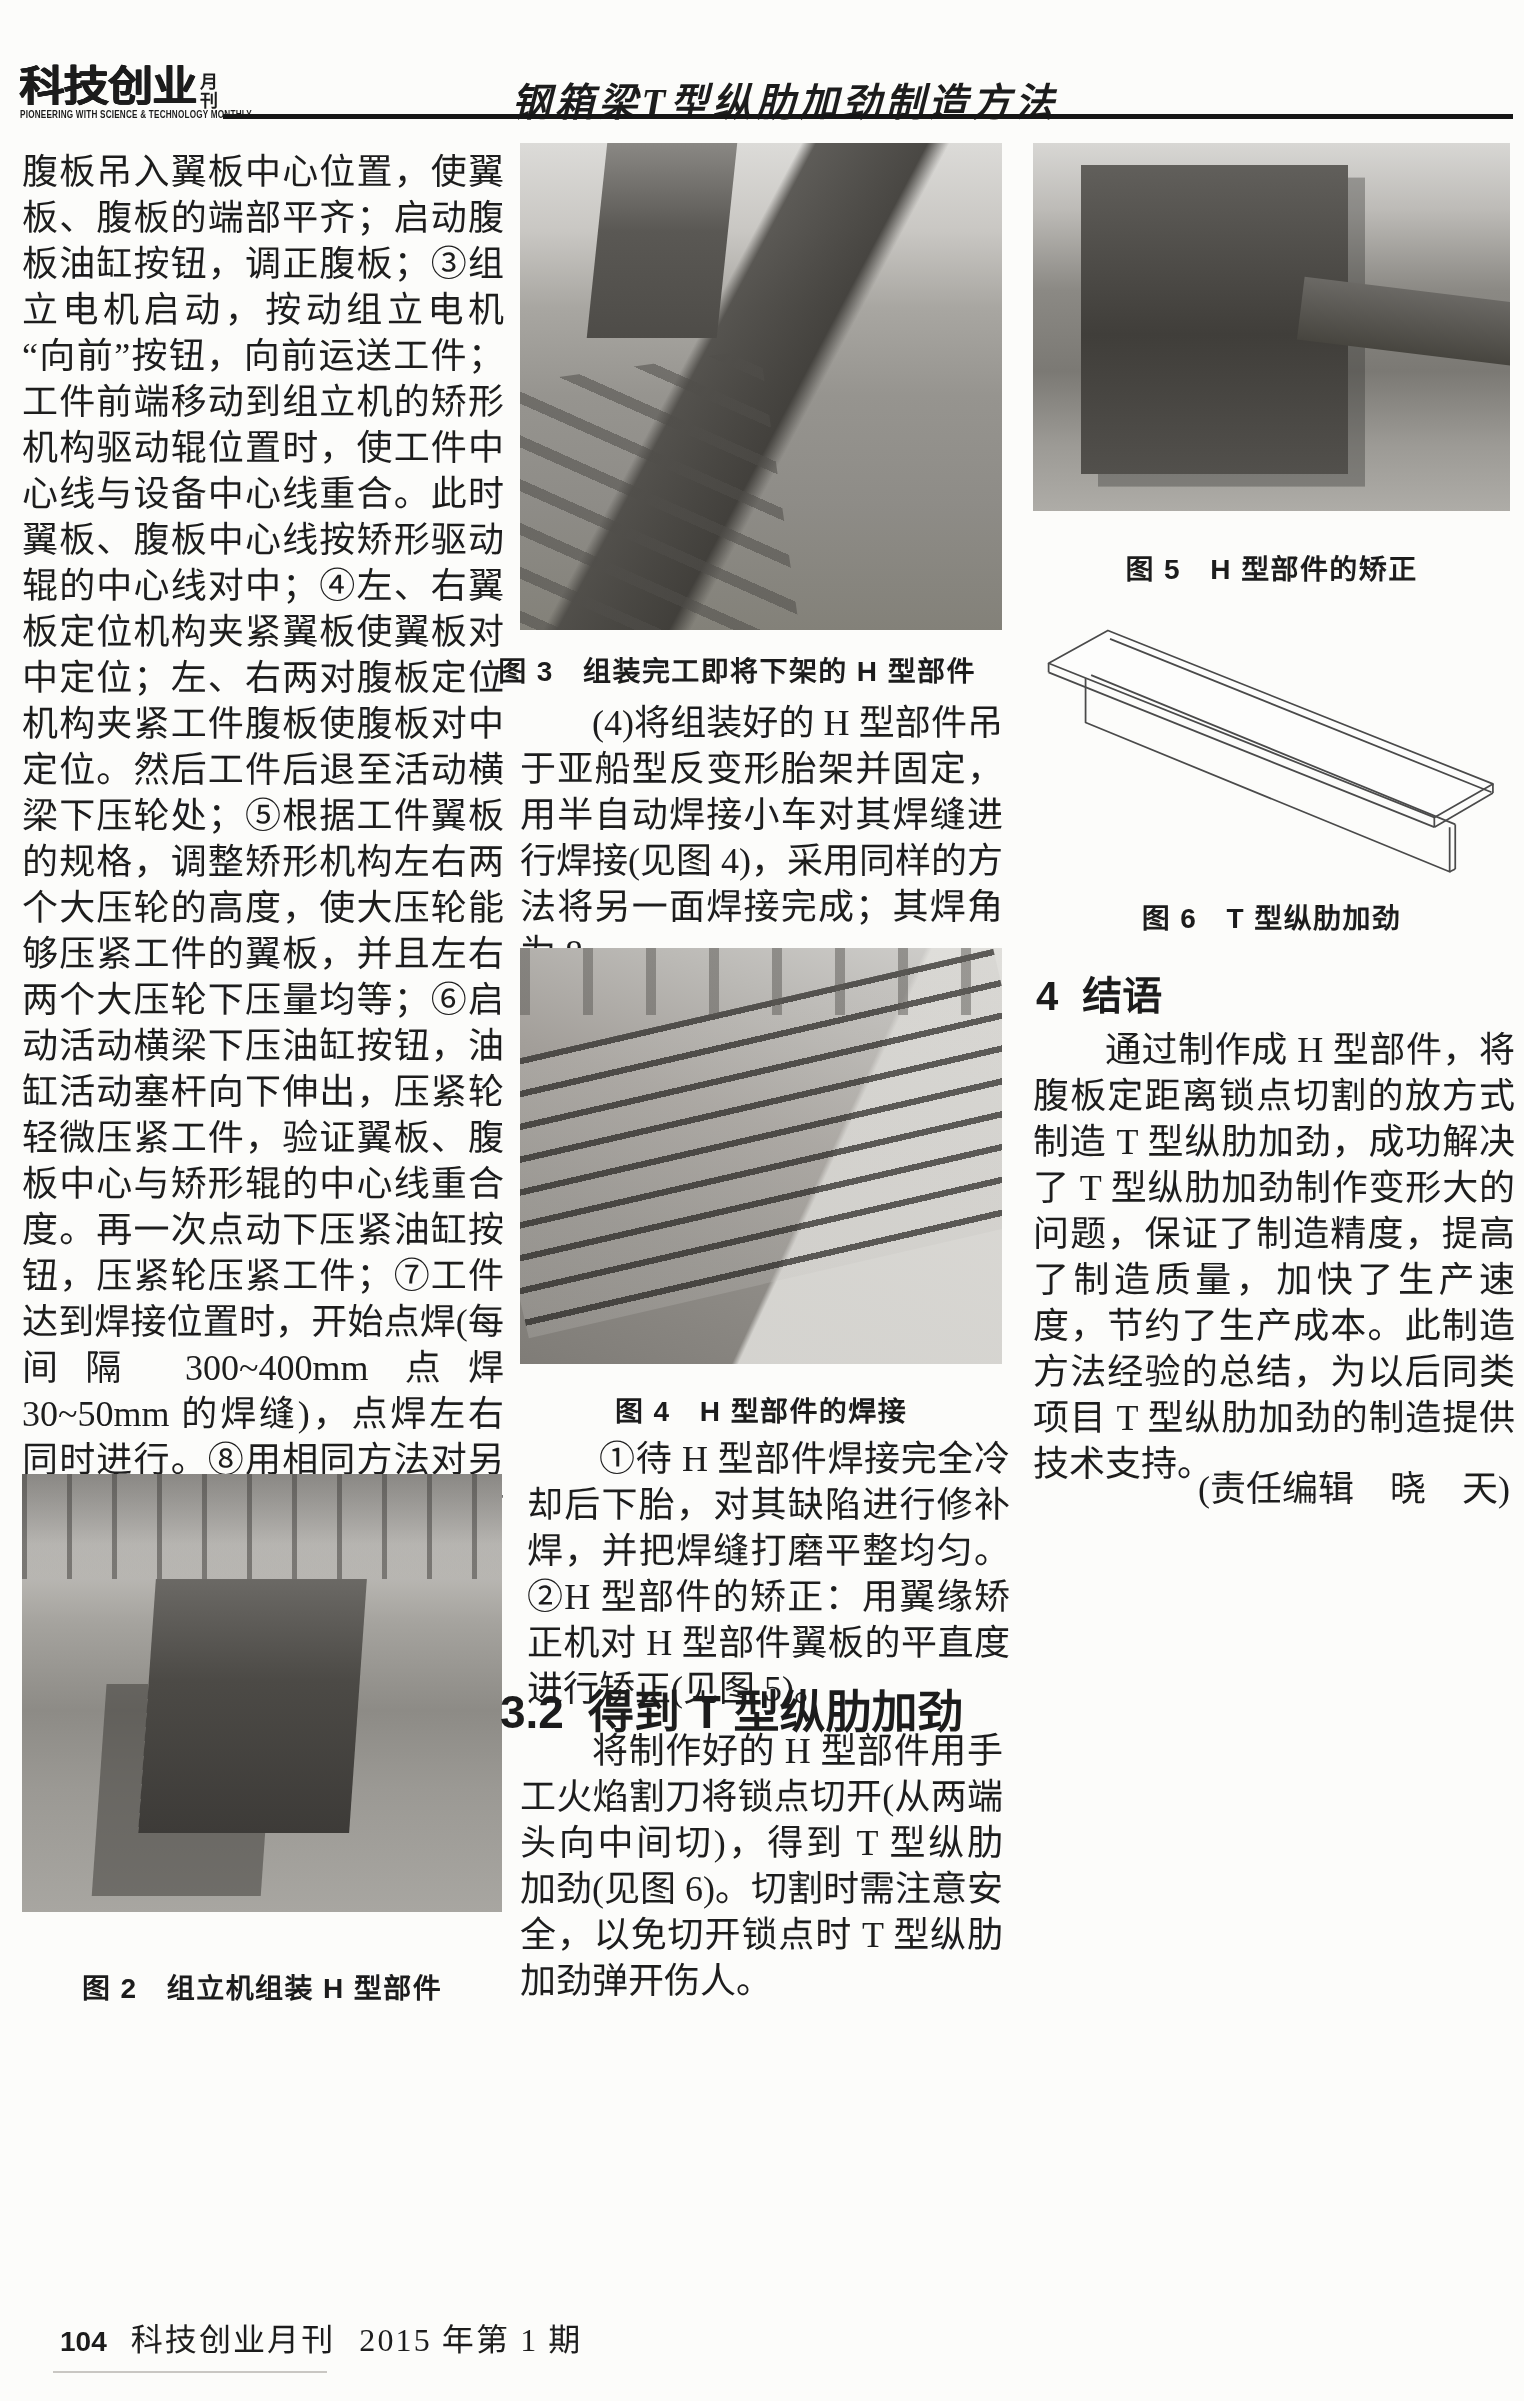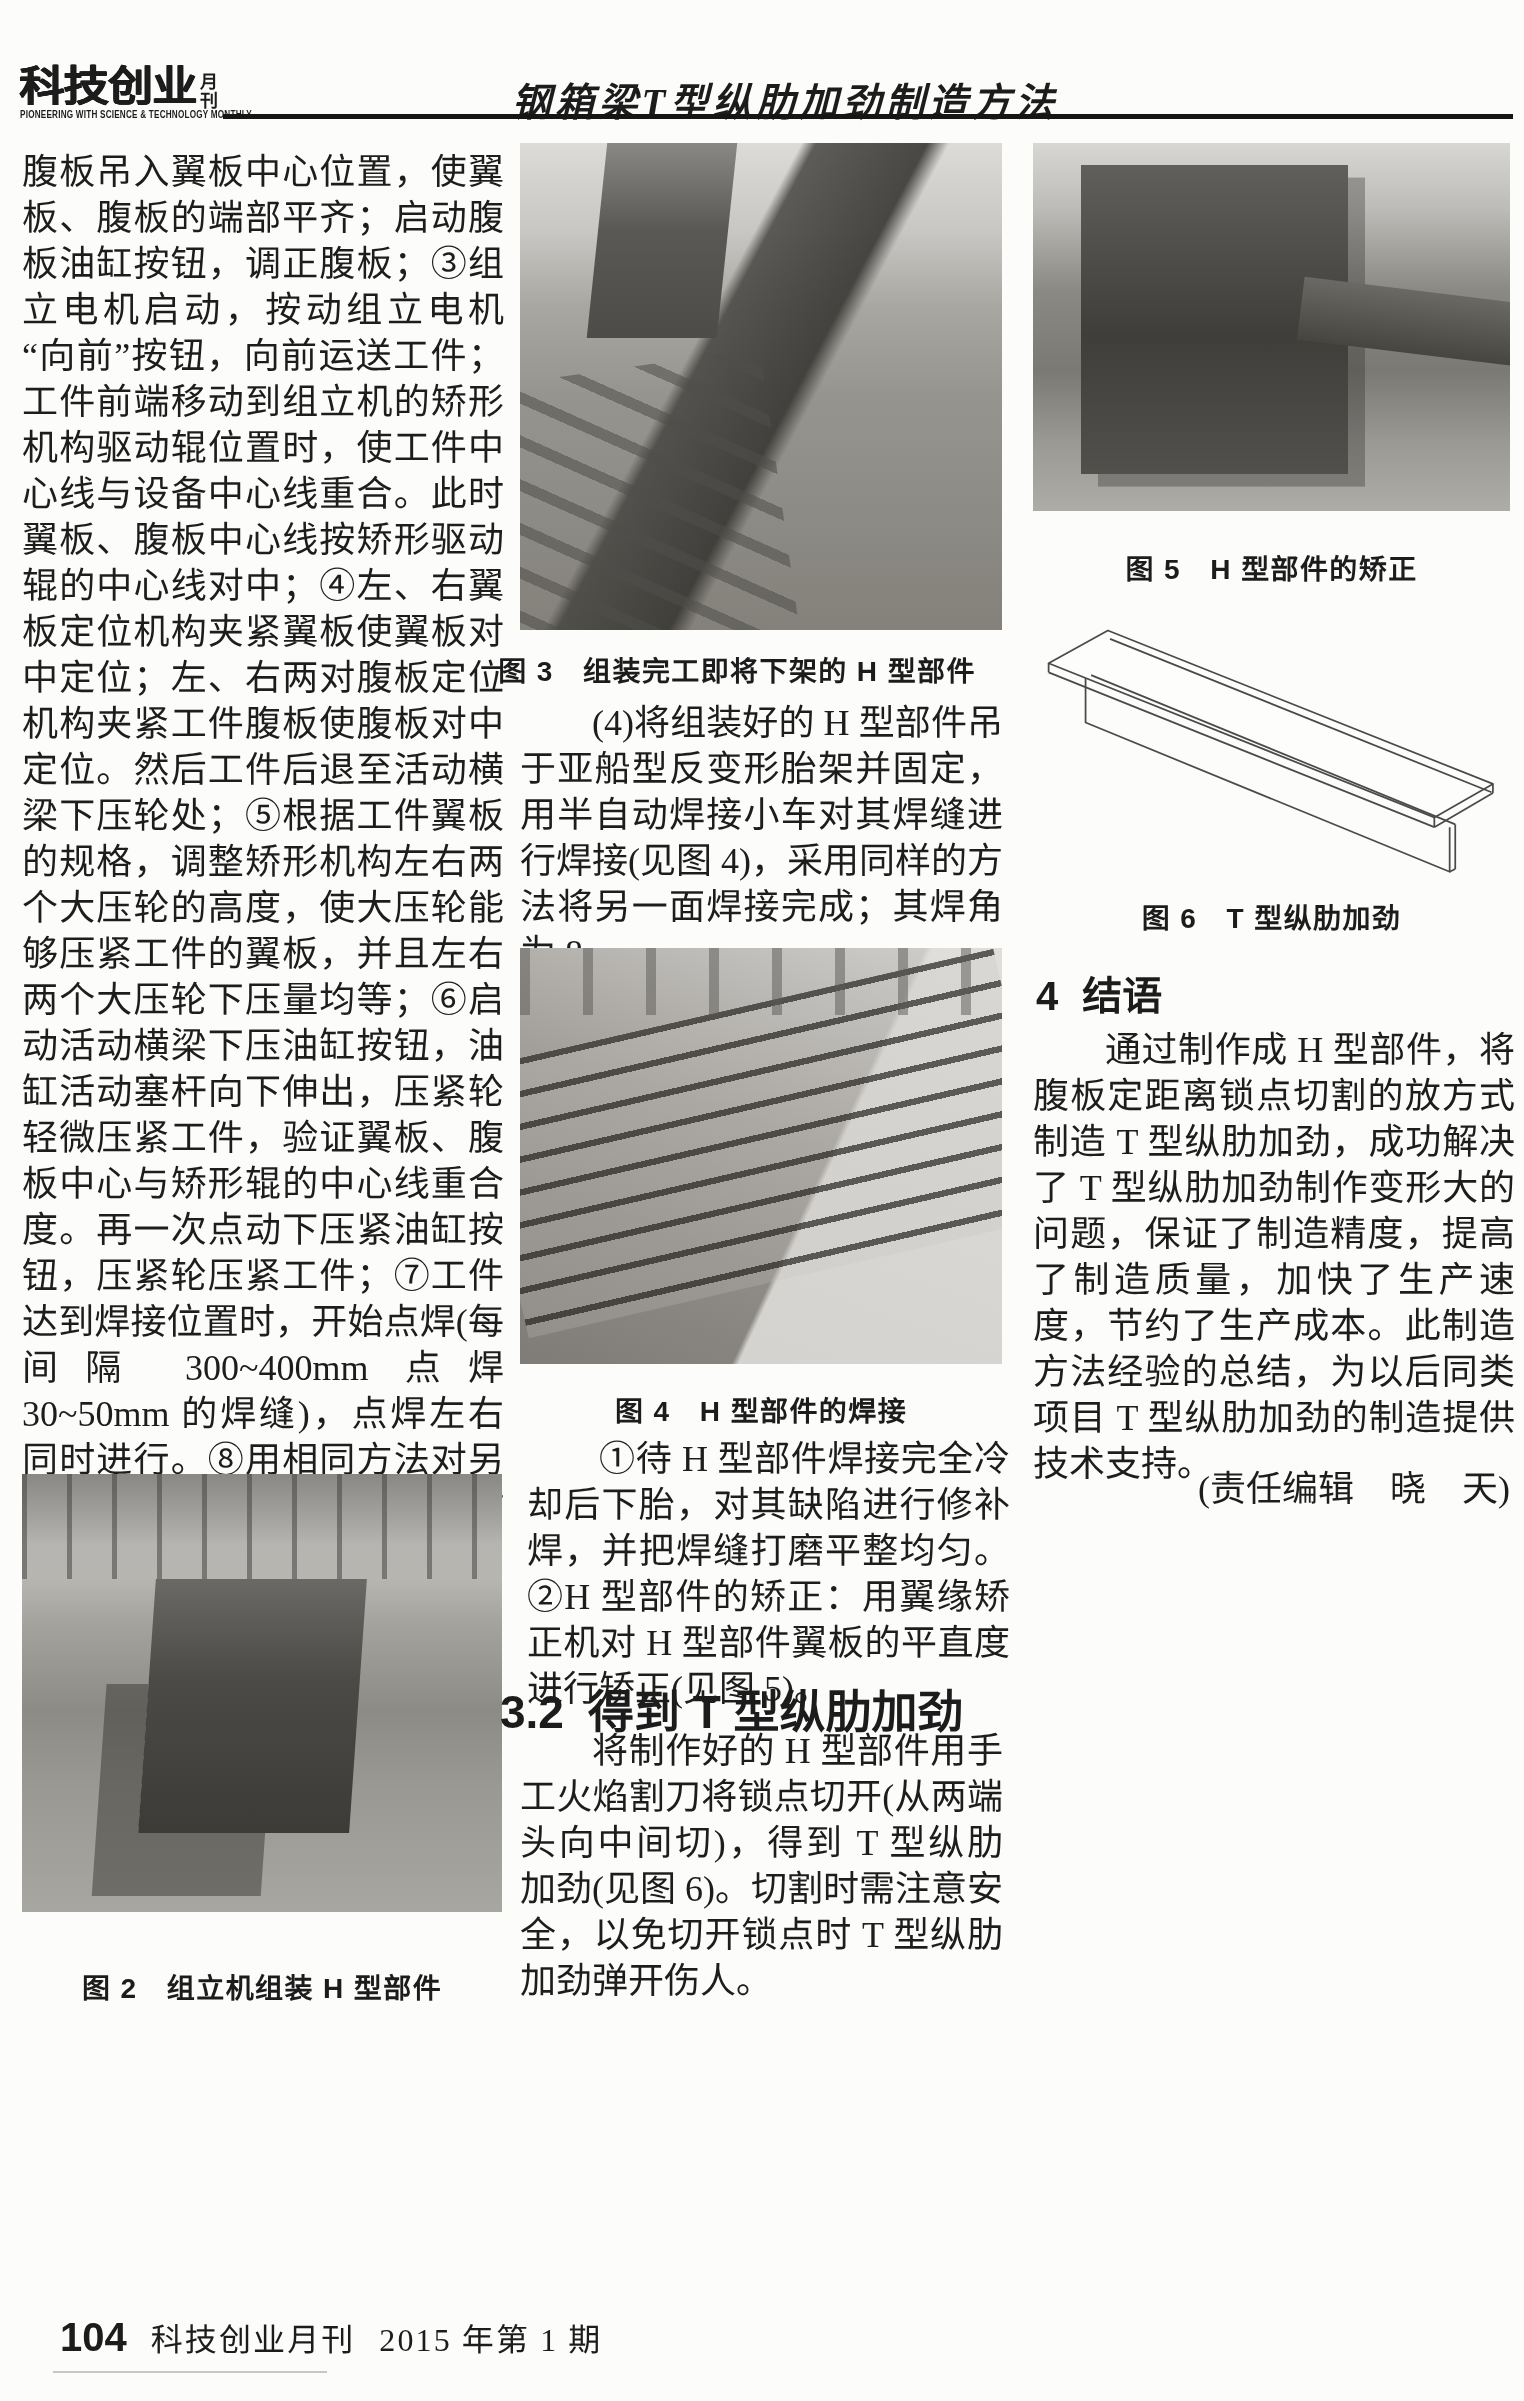--- a/index.html
+++ b/index.html
@@ -102,21 +102,21 @@
     background:linear-gradient(180deg,#6b6965 0%,#4c4a46 40%,#3d3b38 100%);
     box-shadow:-63px 84px 0 -21px rgba(55,53,50,.5);
   }
   
   .fig6-svg{stroke:#4a4a4a;stroke-width:2.5;fill:none;stroke-linejoin:round;}
   
   .footer{
     left:60px;top:2314px;display:flex;align-items:baseline;gap:24px;white-space:nowrap;
   }
   .footer .pagenum{
-    font-family:"Liberation Sans","DejaVu Sans",sans-serif;font-weight:bold;font-size:40px;
+    font-family:"Liberation Sans","DejaVu Sans",sans-serif;font-weight:bold;font-size:28px;
   }
   .footer .jtext{font-size:32px;letter-spacing:2.1px;}
   .footer-underline{left:53px;top:2371px;width:274px;height:2.1px;background:#c9c7c3;}
 </style>
 </head>
 <body>
 
 <div class="abs logo-main">科技创业</div>
 <div class="abs logo-sub">
   <span>月</span>

